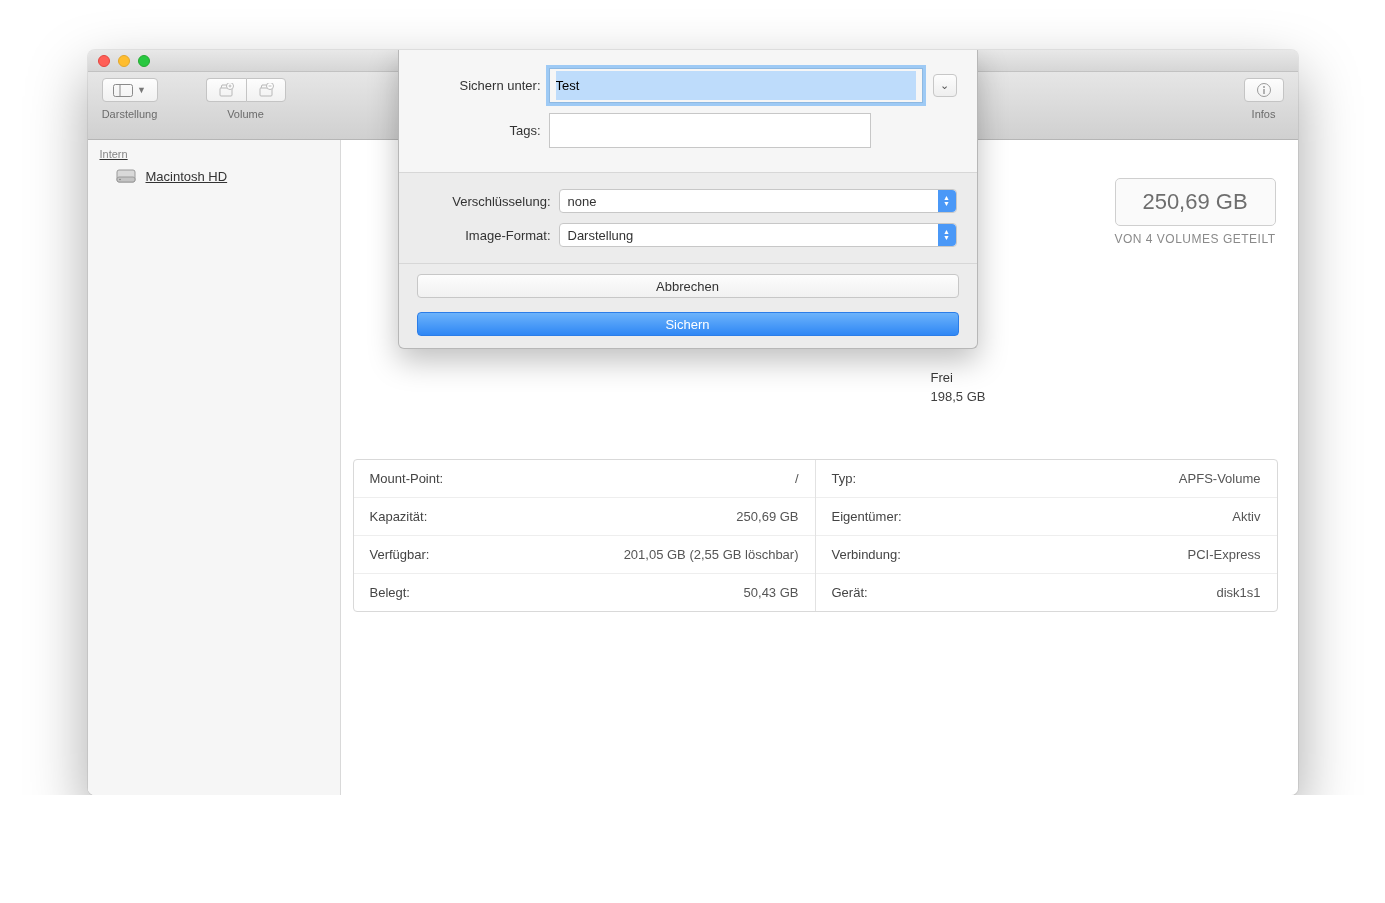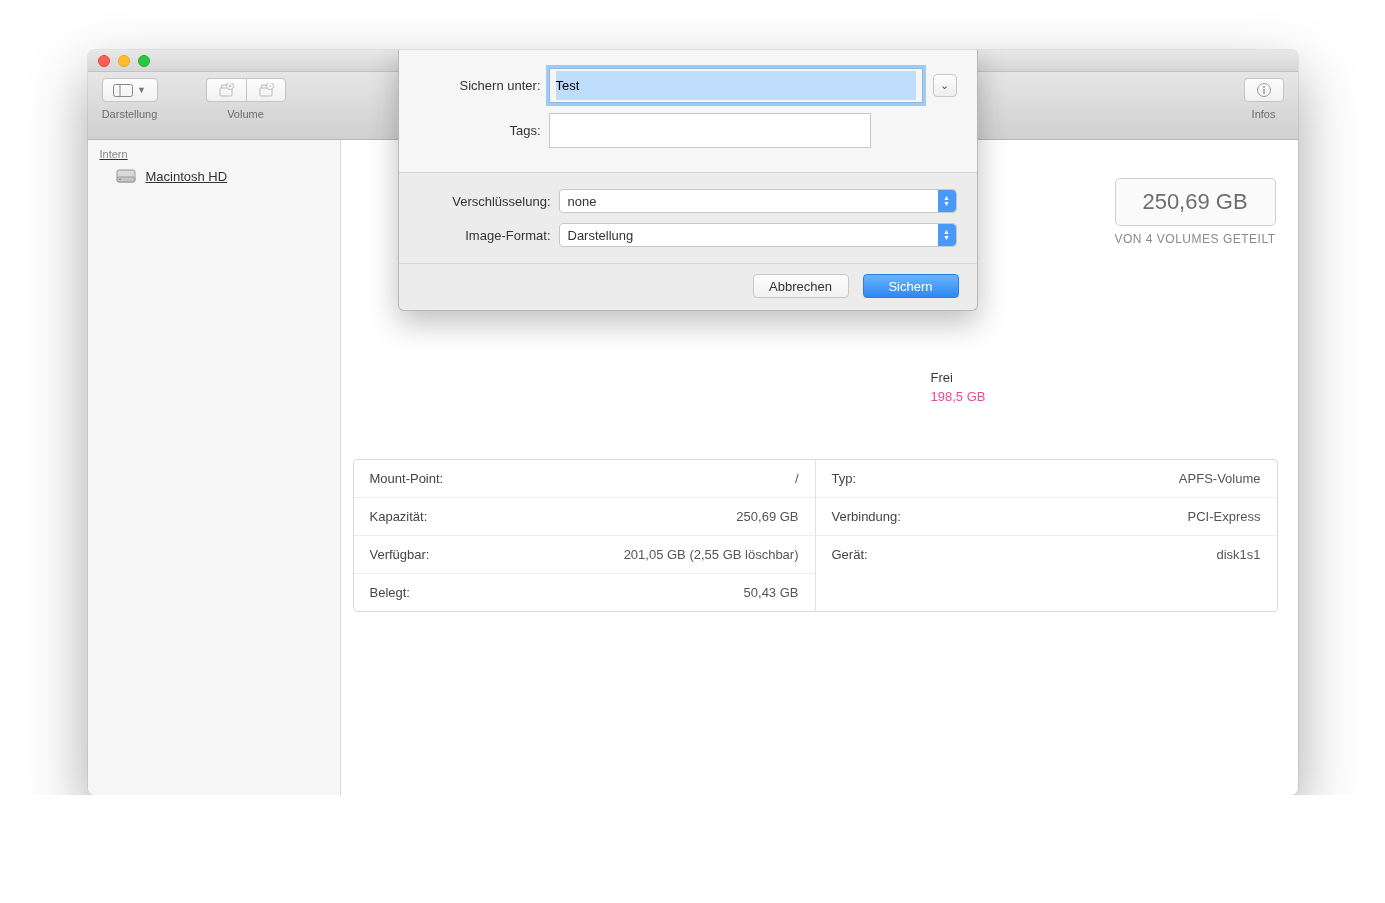--- a/index.html
+++ b/index.html
@@ -98,21 +98,21 @@
 .capacity-value{
   border:1px solid #cfcfcf; border-radius:5px;
   padding:10px 20px; font-size:22px; color:#6e6e6e;
   background:#fafafa;
 }
 .capacity-sub{
   font-size:12px; color:#8a8a8a; letter-spacing:0.5px; margin-top:6px;
 }
 .free-row{position:absolute; top:230px; left:590px; width:260px;}
 .free-label{font-size:13px;color:#3a3a3a;font-weight:500;}
-.free-value{font-size:13px;color:#ec4899; margin-top:4px;}
+.free-value{font-size:13px;color:#404040; margin-top:4px;}
 
 .info-table{
   position:absolute; left:12px; right:20px; top:319px;
   border:1px solid #d9d9d9; border-radius:4px;
   background:#fff;
   display:flex;
 }
 .info-col{flex:1;}
 .info-col:first-child{border-right:1px solid #e2e2e2;}
 .info-row{
@@ -173,21 +173,21 @@
 
 .sheet-mid{
   padding:16px 20px; border-bottom:1px solid #d7d7d7;
 }
 .wide-select{
   flex:1;height:24px;border:1px solid #c7c7c7;border-radius:4px;
   background:#fff;padding:0 8px;font-size:13px;color:#333;
   display:flex;align-items:center;position:relative;
 }
 .sheet-buttons{
-  display:flex; justify-content:flex-end; gap:14px; padding:10px 18px 0 18px;
+  display:flex; justify-content:space-between; gap:14px; padding:10px 18px 0 18px;flex-direction:column;
 }
 .btn{
   height:24px; min-width:96px; border-radius:4px;
   border:1px solid #c7c7c7; background:linear-gradient(#fdfdfd,#f1f1f1);
   font-size:13px; color:#333;
 }
 .btn.primary{
   background:linear-gradient(#6cb3fb,#2f87f5);
   border-color:#2b7de8; color:#fff;
 }
@@ -380,20 +380,24 @@
               <span class="info-k">Belegt:</span>
               <span class="info-v">50,43 GB</span>
             </div>
         </div>
         <div class="info-col">
           <div class="info-row">
               <span class="info-k">Typ:</span>
               <span class="info-v">APFS-Volume</span>
             </div>
           <div class="info-row">
+              <span class="info-k">Eigentümer:</span>
+              <span class="info-v">Aktiv</span>
+            </div>
+          <div class="info-row">
               <span class="info-k">Verbindung:</span>
               <span class="info-v">PCI-Express</span>
             </div>
           <div class="info-row">
               <span class="info-k">Gerät:</span>
               <span class="info-v">disk1s1</span>
             </div>
         </div>
       </div>
     </div>

